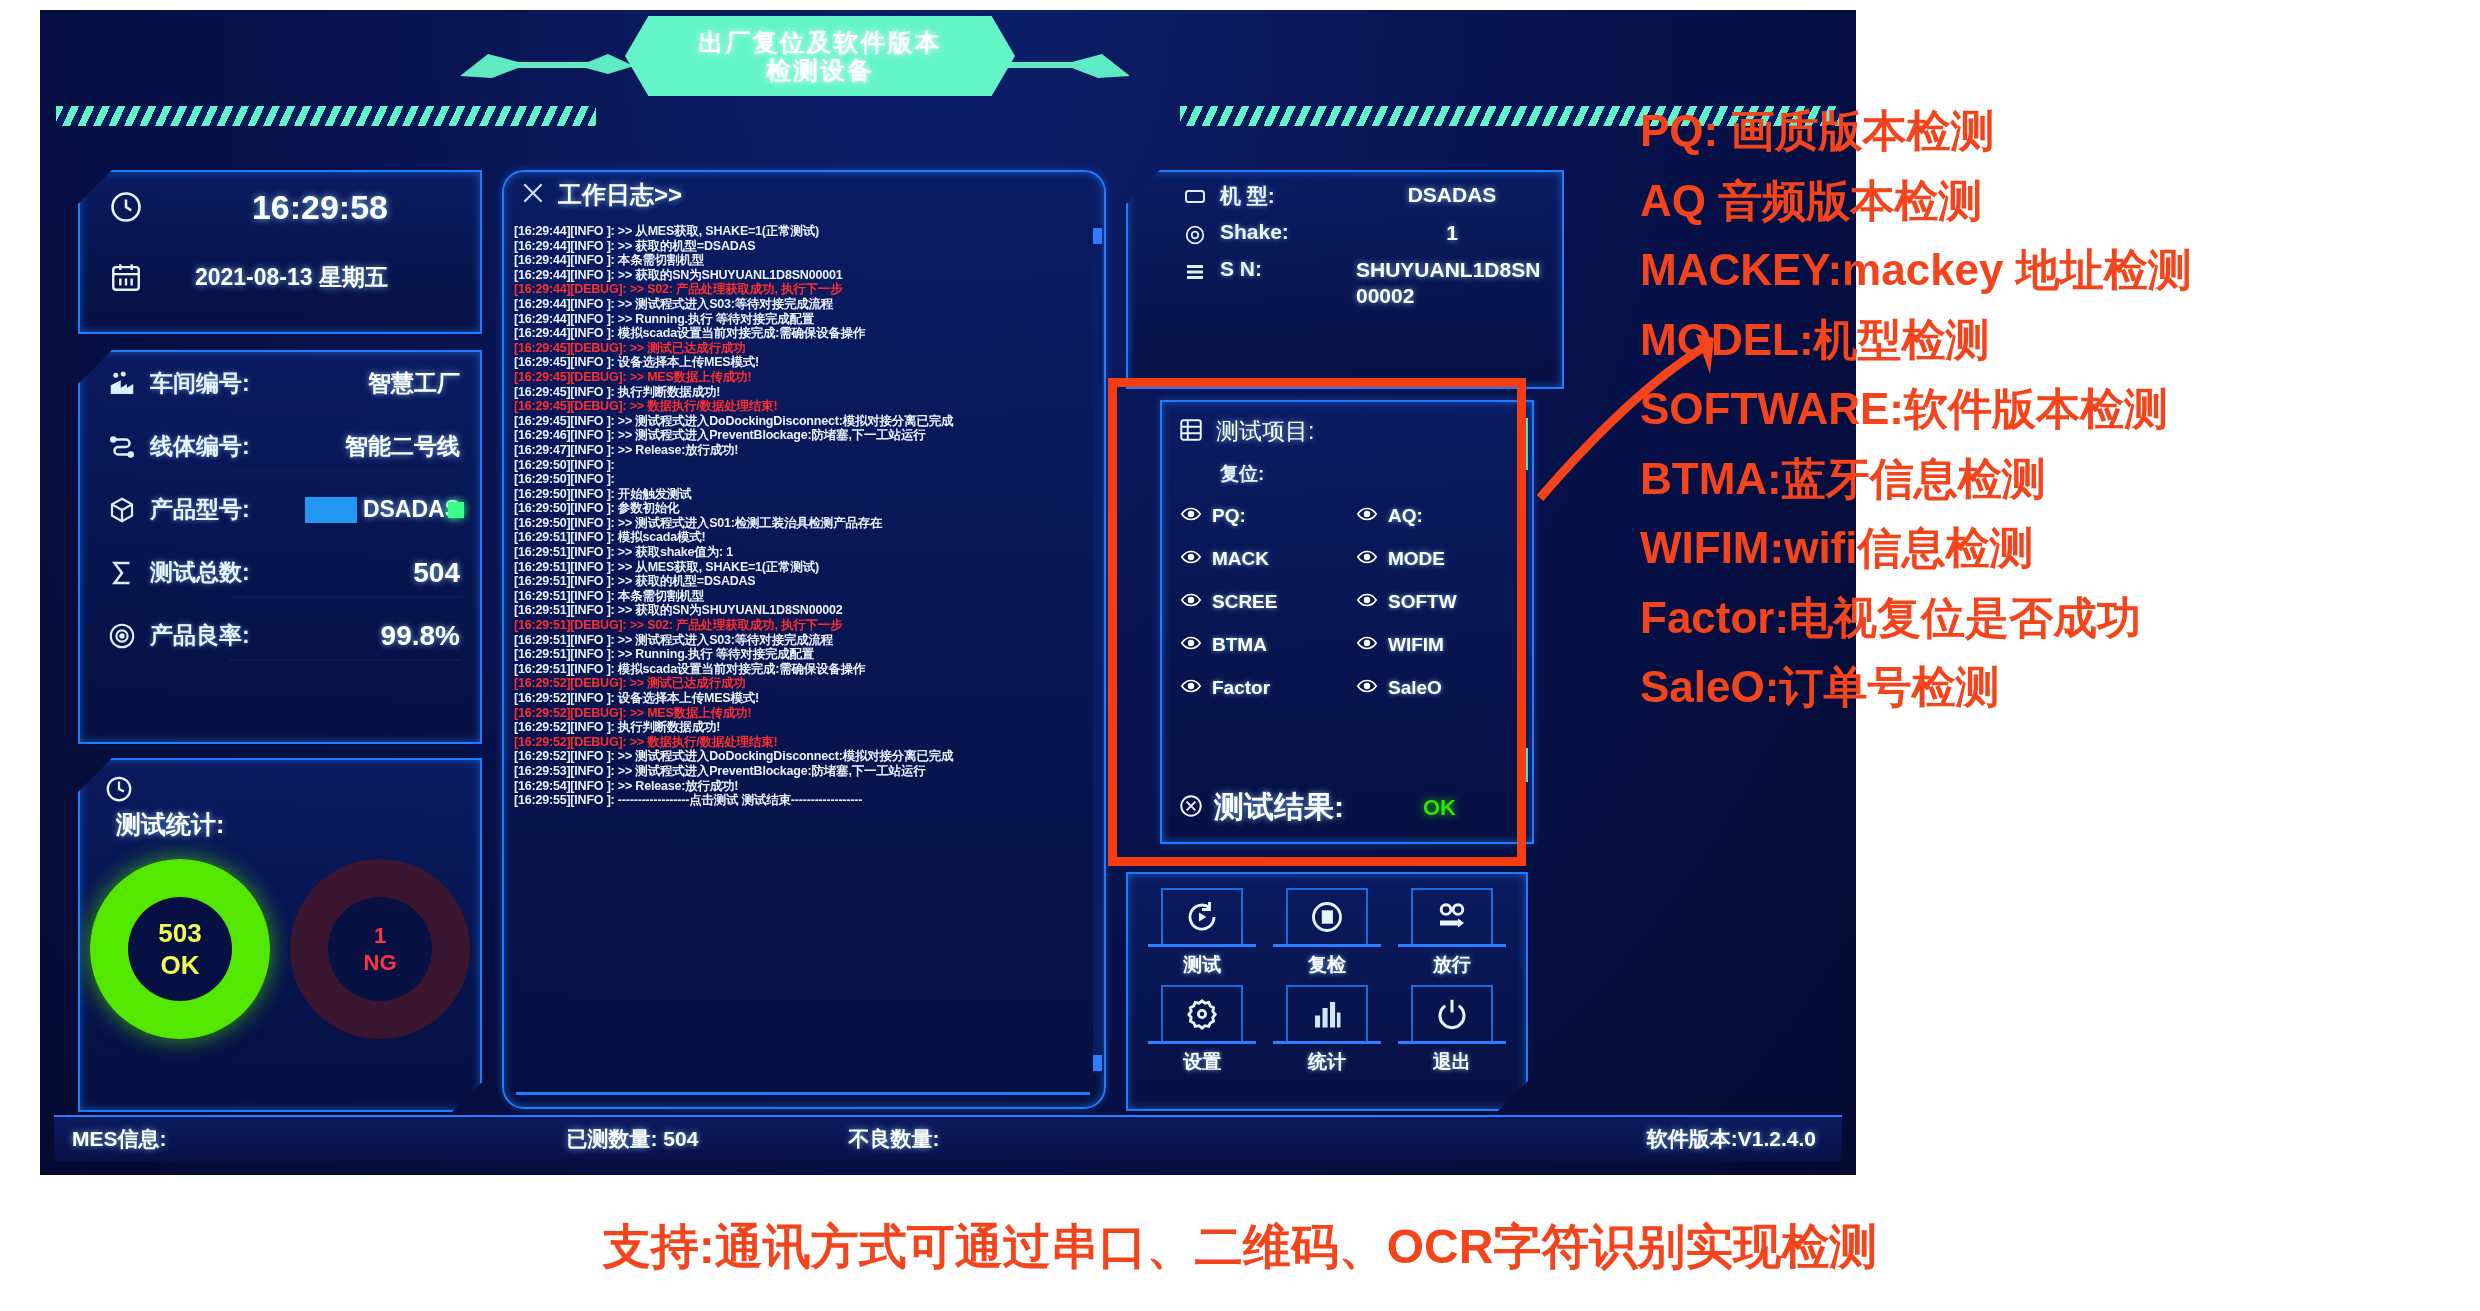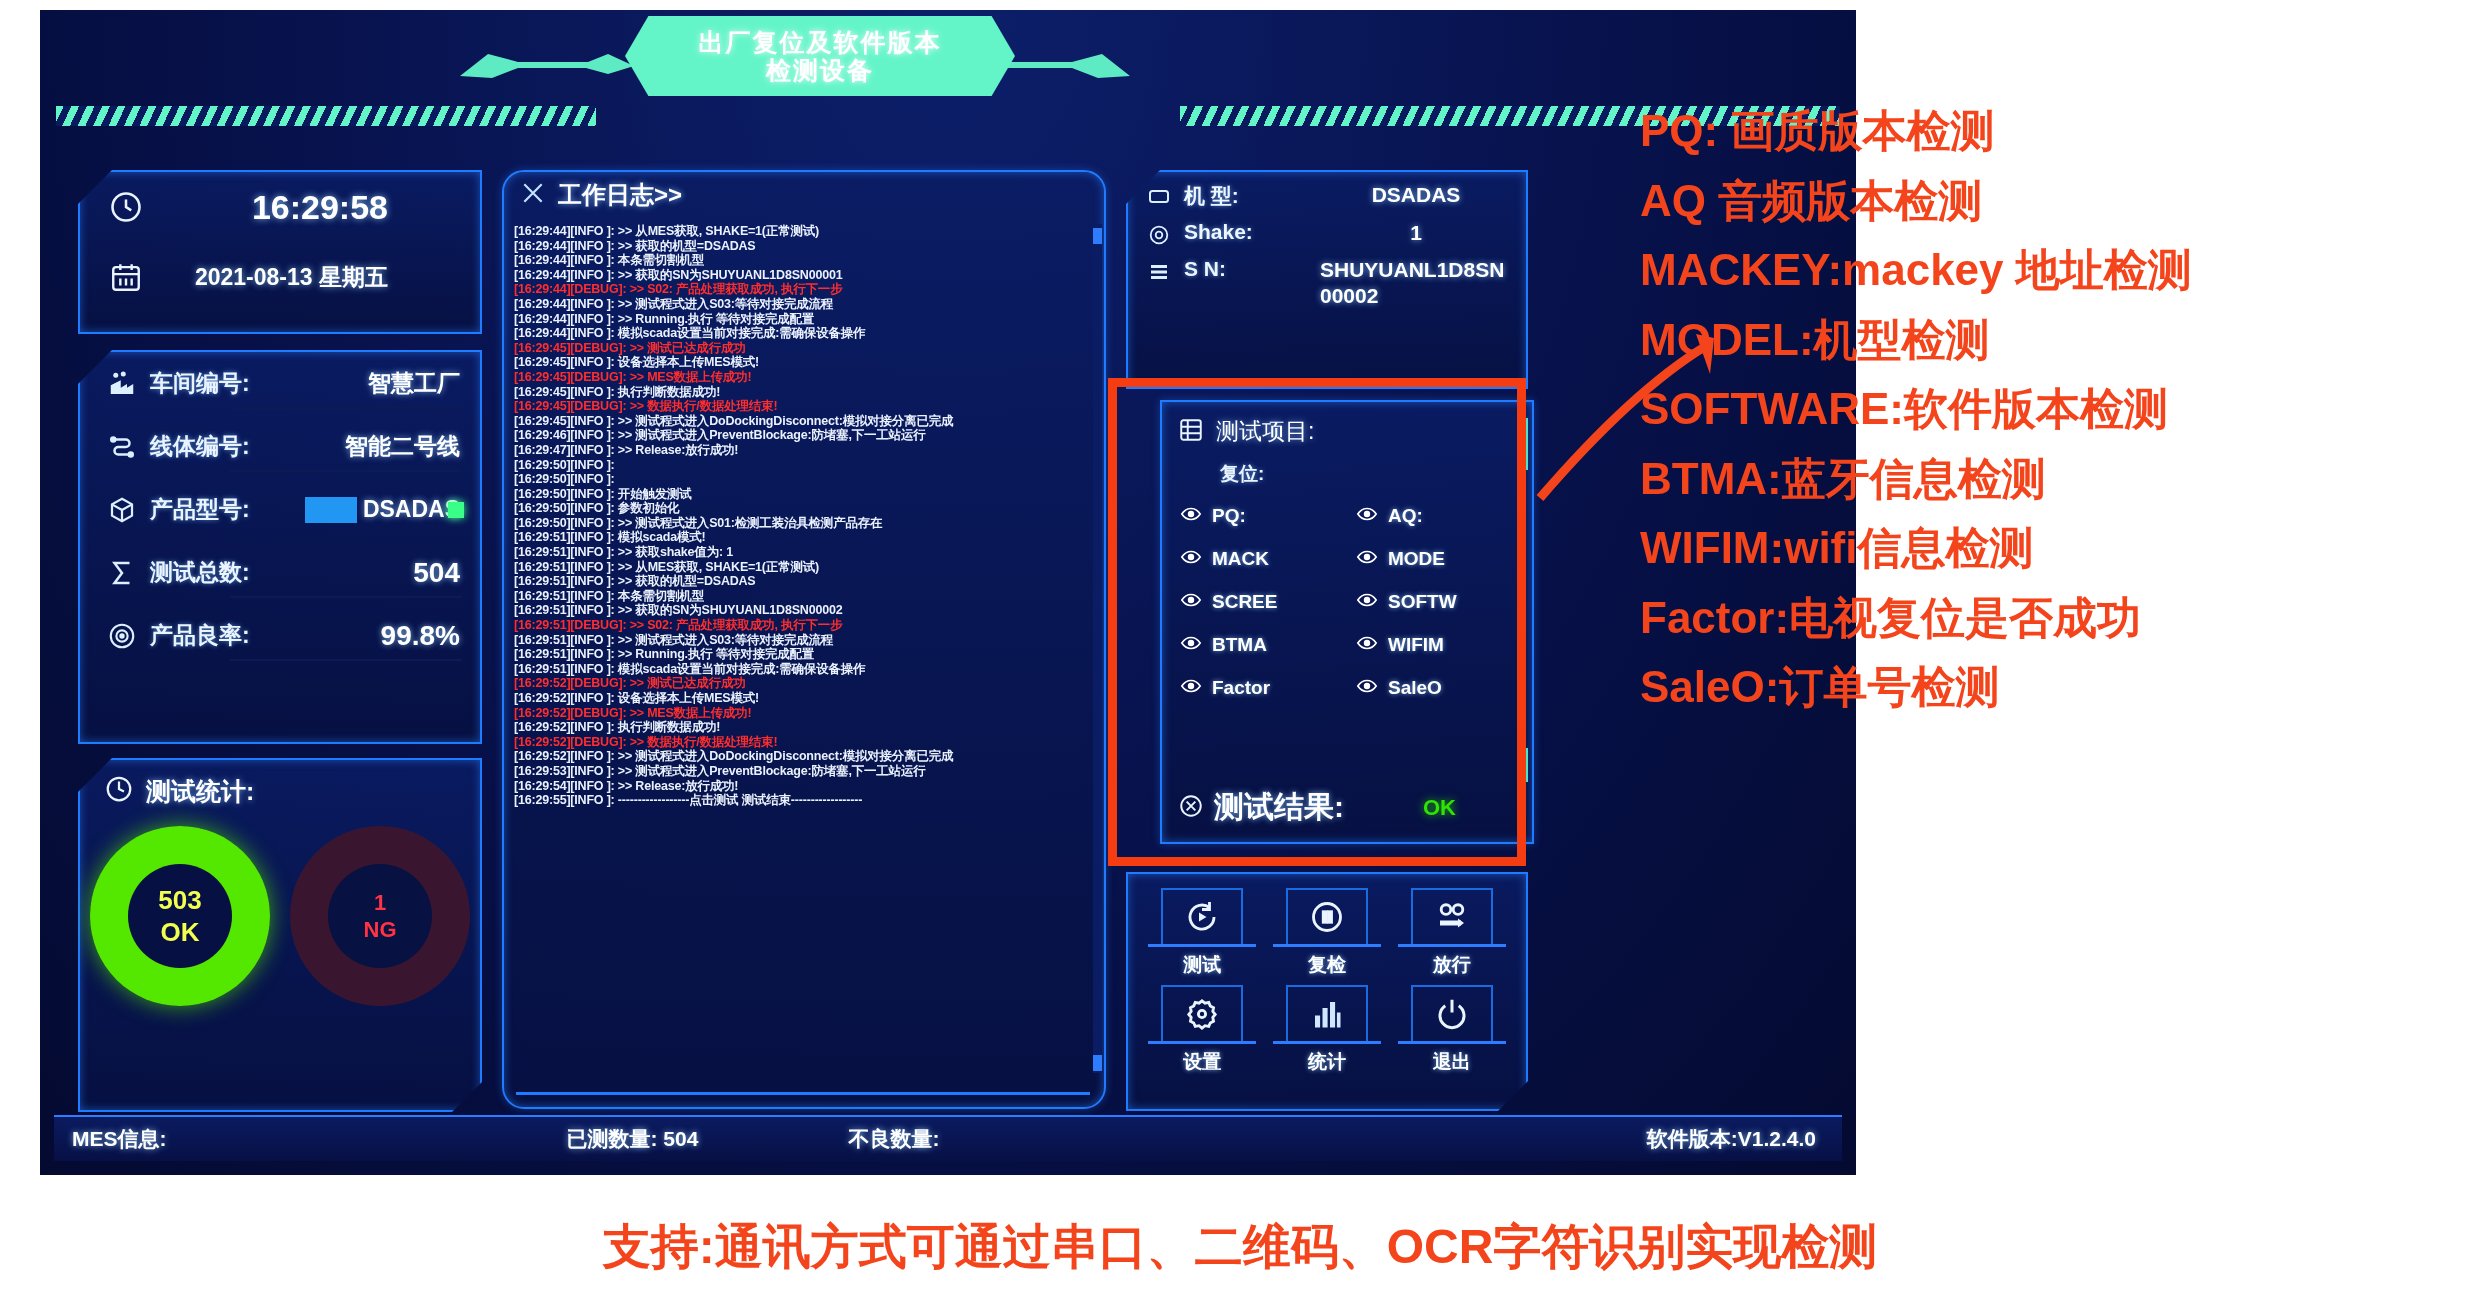--- a/index.html
+++ b/index.html
@@ -51,21 +51,21 @@
       text-shadow:0 0 5px rgba(120,190,255,.7);}
   .irow .vl{margin-left:auto;color:#ffffff;font-size:23px;font-weight:bold;white-space:nowrap;
       text-shadow:0 0 6px rgba(150,210,255,.8);}
   .irow .vl.num{font-size:28px;}
   .irow .under{position:absolute;left:150px;right:18px;bottom:6px;height:2px;background:#0c1a55;}
   .swatch{display:inline-block;width:52px;height:26px;background:#2196f3;vertical-align:middle;margin-right:6px;}
   .grn-dot{position:absolute;right:16px;top:50%;transform:translateY(-50%);width:16px;height:16px;
      background:#39ff88;box-shadow:0 0 8px #39ff88;}
 
   .p-stat{left:38px;top:748px;width:400px;height:350px;}
-  .stat-hd{display:flex;align-items:flex-end;padding:14px 0 0 24px;}
+  .stat-hd{display:flex;align-items:flex-start;padding:14px 0 0 24px;flex-direction:column;}
   .stat-hd .tt{color:#ffffff;font-size:25px;font-weight:bold;margin-left:12px;
      text-shadow:0 0 6px rgba(140,200,255,.8);}
   .donuts{display:flex;align-items:center;justify-content:space-around;margin-top:18px;}
   .donut{position:relative;width:180px;height:180px;border-radius:50%;display:flex;align-items:center;
      justify-content:center;flex-direction:column;}
   .donut.ok{background:conic-gradient(#54e800 0 100%);box-shadow:0 0 22px rgba(84,232,0,.65);}
   .donut.ok:after{content:"";position:absolute;width:104px;height:104px;border-radius:50%;background:#061042;}
   .donut.ng{background:conic-gradient(#3a1530 0 100%);}
   .donut.ng:after{content:"";position:absolute;width:104px;height:104px;border-radius:50%;background:#071142;}
   .donut .lbl{position:relative;z-index:2;text-align:center;line-height:1.25;}
@@ -81,21 +81,21 @@
      font-family:"Liberation Sans","DejaVu Sans",sans-serif;}
   .lg{font-size:12.5px;line-height:14.6px;white-space:nowrap;font-weight:bold;letter-spacing:-.2px;}
   .lg.info{color:#eaf2ff;}
   .lg.dbg2{color:#ff2d2d;}
   .log-sb{position:absolute;right:2px;top:52px;bottom:34px;width:9px;background:#0a1c63;}
   .log-sb i{position:absolute;left:0;top:4px;width:9px;height:16px;background:#2f7dff;}
   .log-sb u{position:absolute;left:0;bottom:2px;width:9px;height:16px;background:#2f7dff;}
   .log-foot{position:absolute;left:12px;right:14px;bottom:12px;height:3px;background:#1f7bff;}
 
   
-  .p-dev{left:1086px;top:160px;width:398px;height:215px;}
+  .p-dev{left:1086px;top:160px;width:398px;height:215px;padding-left:36px;}
   .drow{display:flex;align-items:flex-start;padding:10px 14px 0 16px;}
   .drow .ic{width:30px;flex:0 0 30px;display:flex;justify-content:center;padding-top:3px;}
   .drow .lb{color:#eef6ff;font-size:21px;font-weight:bold;margin-left:10px;white-space:nowrap;
      text-shadow:0 0 5px rgba(130,195,255,.7);}
   .drow .vl{margin-left:auto;color:#ffffff;font-size:21px;font-weight:bold;text-align:left;width:192px;
      word-break:break-all;line-height:1.25;text-shadow:0 0 6px rgba(150,210,255,.8);}
   .drow .vl.ctr{text-align:center;width:192px;}
 
   .p-items{left:1120px;top:390px;width:370px;height:440px;}
   .it-hd{display:flex;align-items:center;padding:14px 0 0 16px;}

